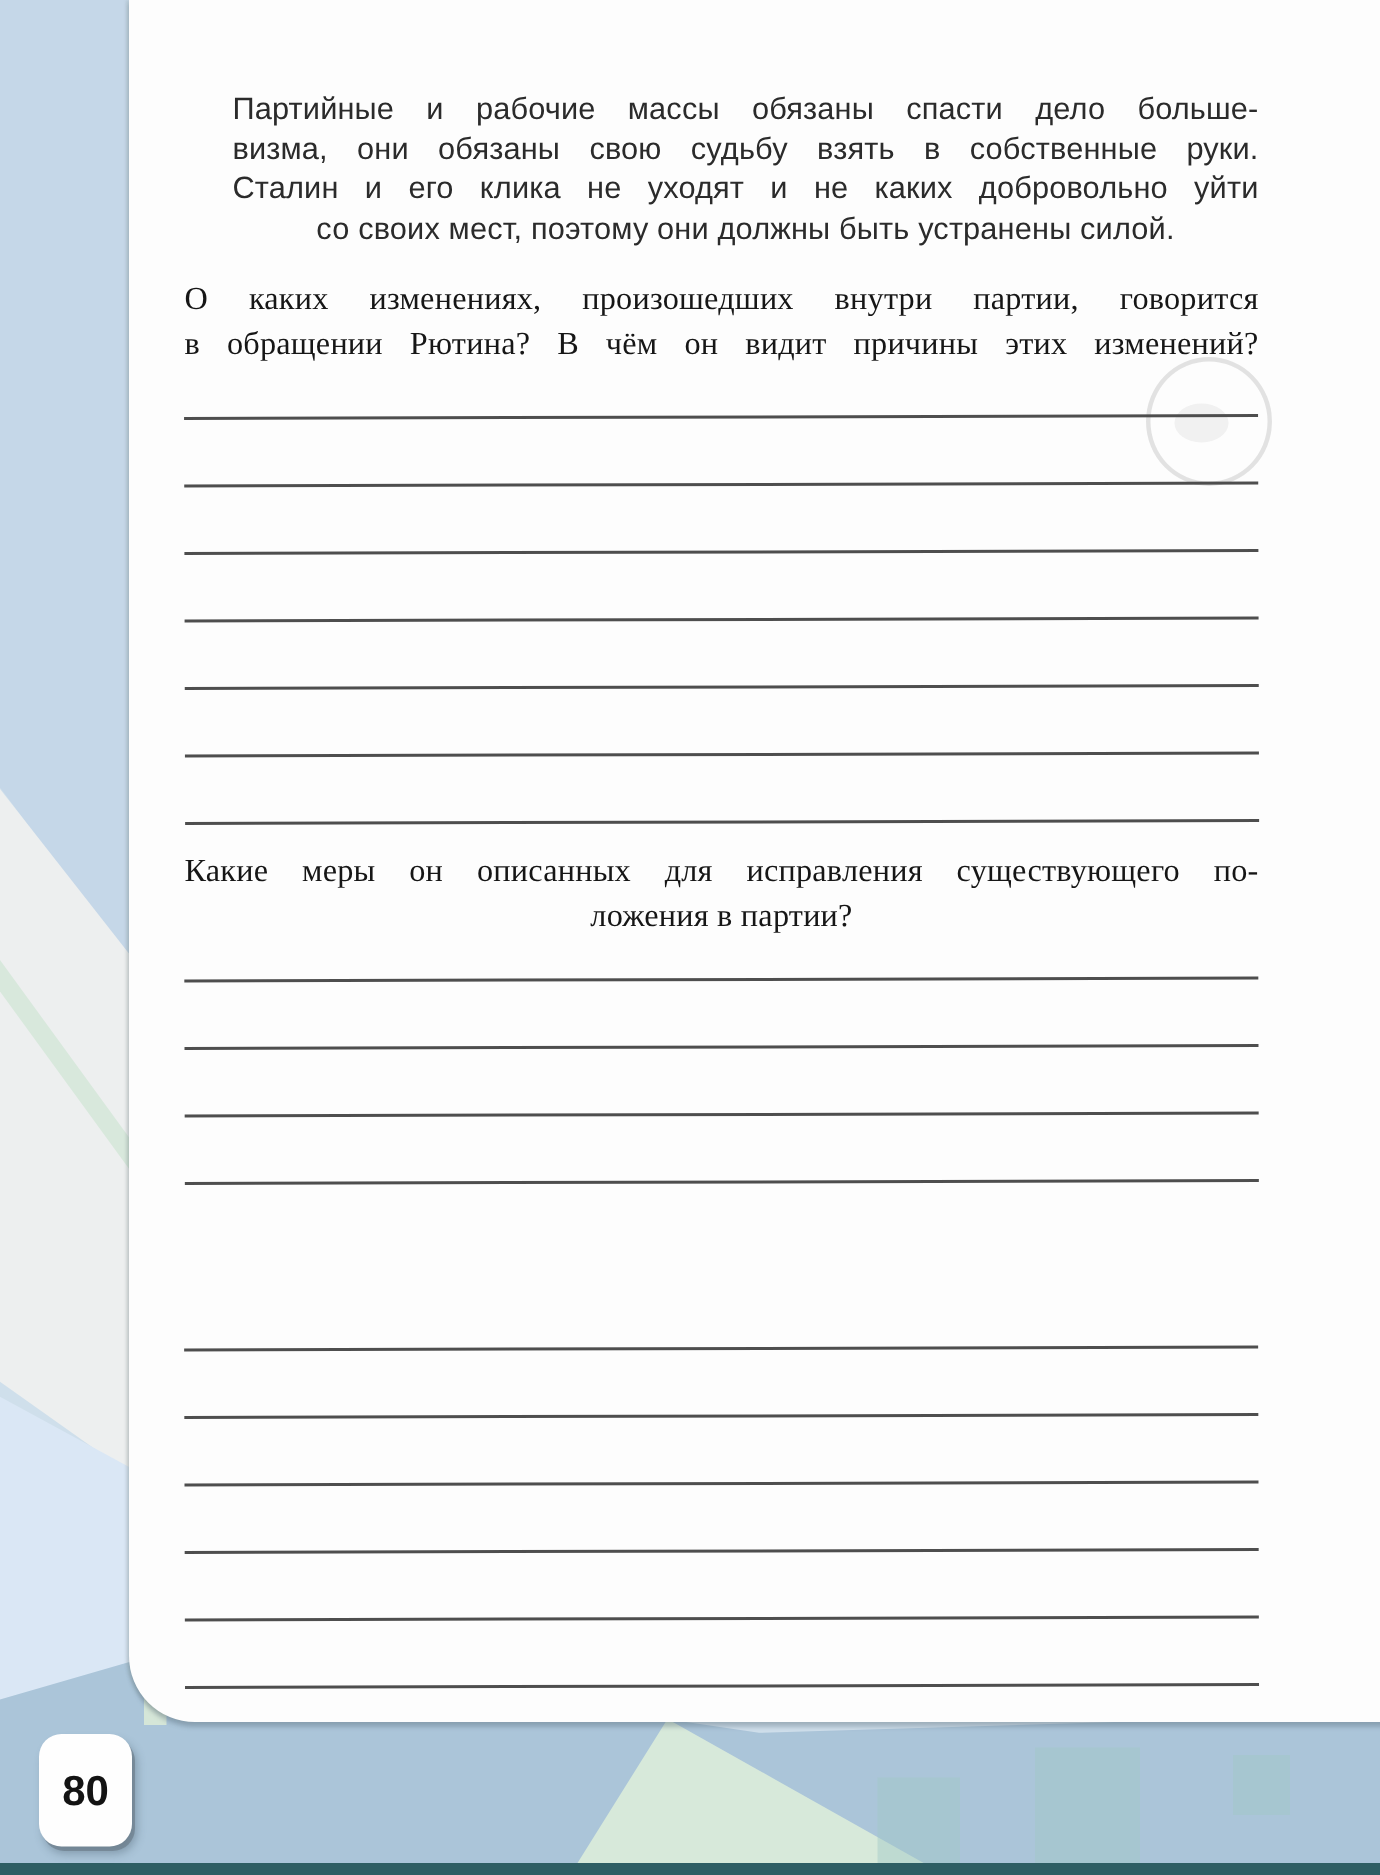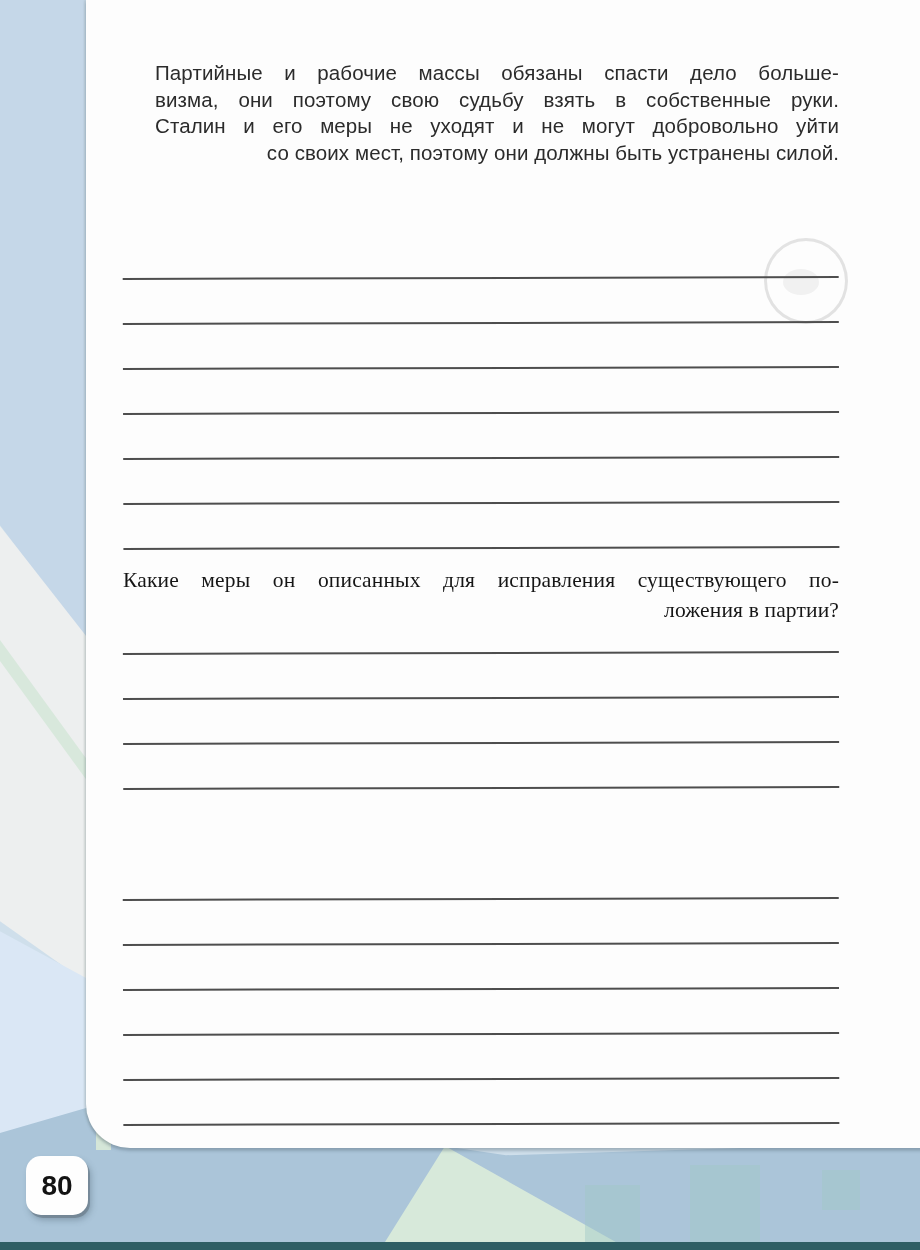--- a/index.html
+++ b/index.html
@@ -60,37 +60,37 @@
     font-size:20.5px;line-height:26.7px;color:#2b2b2b;letter-spacing:.1px;
   }
   
   .question{
     position:absolute;left:37px;width:716px;
     font-family:"Liberation Serif","DejaVu Serif",serif;
     font-size:21.5px;line-height:30px;color:#161616;letter-spacing:.15px;
   }
   .q1{top:184px;} .q2{top:565px;} .q3{top:811px;}
   .jl{text-align:justify;text-align-last:justify;}
-  .ln{text-align:right;}
+  .ln{text-align:center;}
   
   .answers{position:absolute;left:37px;width:716px;transform:rotate(-.15deg);}
   .a1{top:234px;} .a2{top:609px;} .a3{top:855px;}
   .rule{height:43px;border-bottom:2px solid #4e4e4e;}
   
   .stamp{
     position:absolute;left:678px;top:238px;width:78px;height:80px;
     border:3px solid #dadada;border-radius:50%;opacity:.75;
   }
   .stamp::after{
     content:"";position:absolute;left:16px;top:28px;width:36px;height:26px;
     background:#ededed;border-radius:50%;
   }
   
   .badge{
-    position:absolute;left:26px;top:1156px;width:62px;height:59px;z-index:3;
+    position:absolute;left:26px;top:1156px;width:62px;height:75px;z-index:3;
     background:#fefefe;border-radius:15px;
     box-shadow:2px 3px 0 rgba(90,105,115,.45),3px 5px 6px rgba(60,80,95,.35);
     display:flex;align-items:center;justify-content:center;
     font-family:"Liberation Sans","DejaVu Sans",sans-serif;
     font-size:28px;font-weight:700;color:#131313;
   }
 </style>
 </head>
 <body>
 
@@ -105,27 +105,31 @@
   <div class="bg-teal-patch tp2"></div>
   <div class="bg-teal-patch tp3"></div>
   <div class="bg-bottom-teal"></div>
   <div class="bg-mint-strip"></div>
 </div>
 
 <div class="sheet">
 
   <div class="excerpt">
     <div class="jl">Партийные и рабочие массы обязаны спасти дело больше-</div>
-    <div class="jl">визма, они поэтому свою судьбу взять в собственные руки.</div>
-    <div class="jl">Сталин и его меры не уходят и не могут добровольно уйти</div>
+    <div class="jl">визма, они обязаны свою судьбу взять в собственные руки.</div>
+    <div class="jl">Сталин и его клика не уходят и не каких добровольно уйти</div>
     <div class="ln">со своих мест, поэтому они должны быть устранены силой.</div>
   </div>
 
   <div class="stamp"></div>
 
+  <div class="question q1">
+    <div class="jl">О каких изменениях, произошедших внутри партии, говорится</div>
+    <div class="jl">в обращении Рютина? В чём он видит причины этих изменений?</div>
+  </div>
   <div class="answers a1">
       <div class="rule"></div>
       <div class="rule"></div>
       <div class="rule"></div>
       <div class="rule"></div>
       <div class="rule"></div>
       <div class="rule"></div>
       <div class="rule"></div>
     </div>
 

